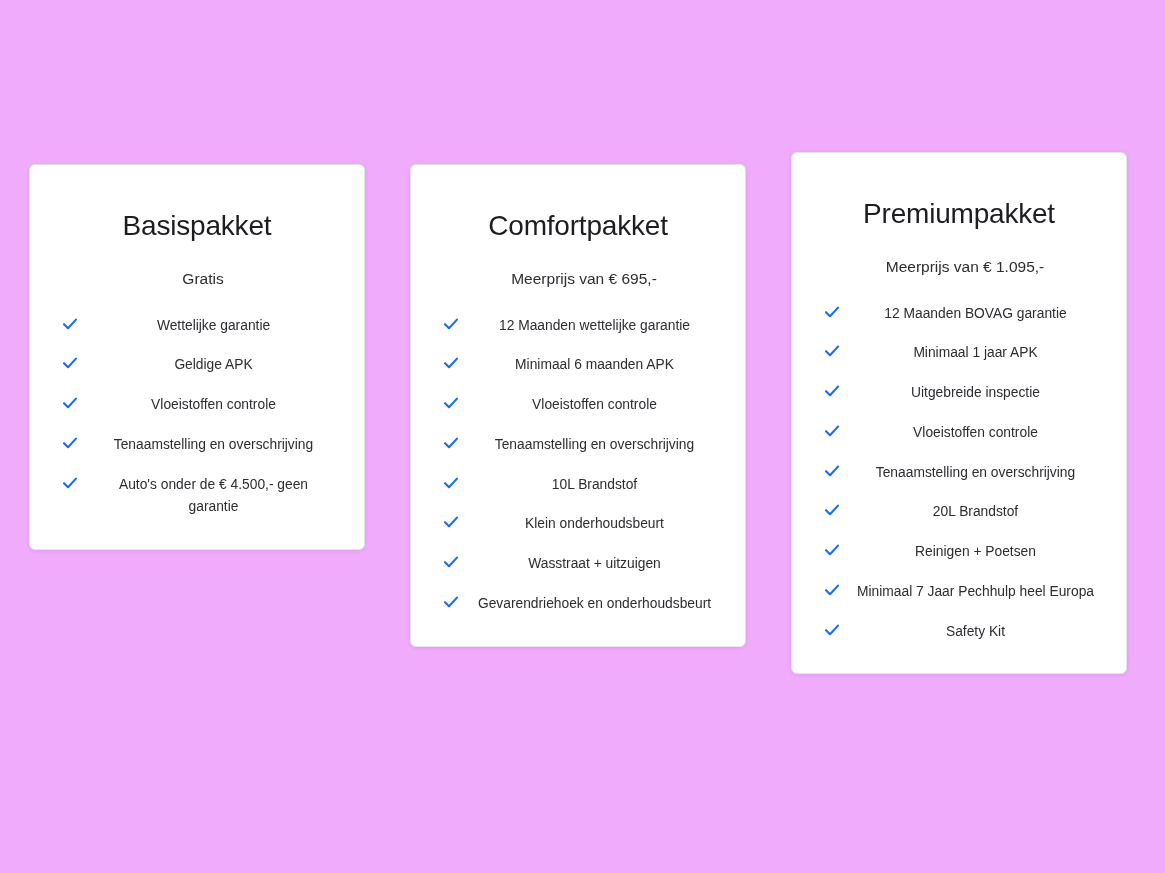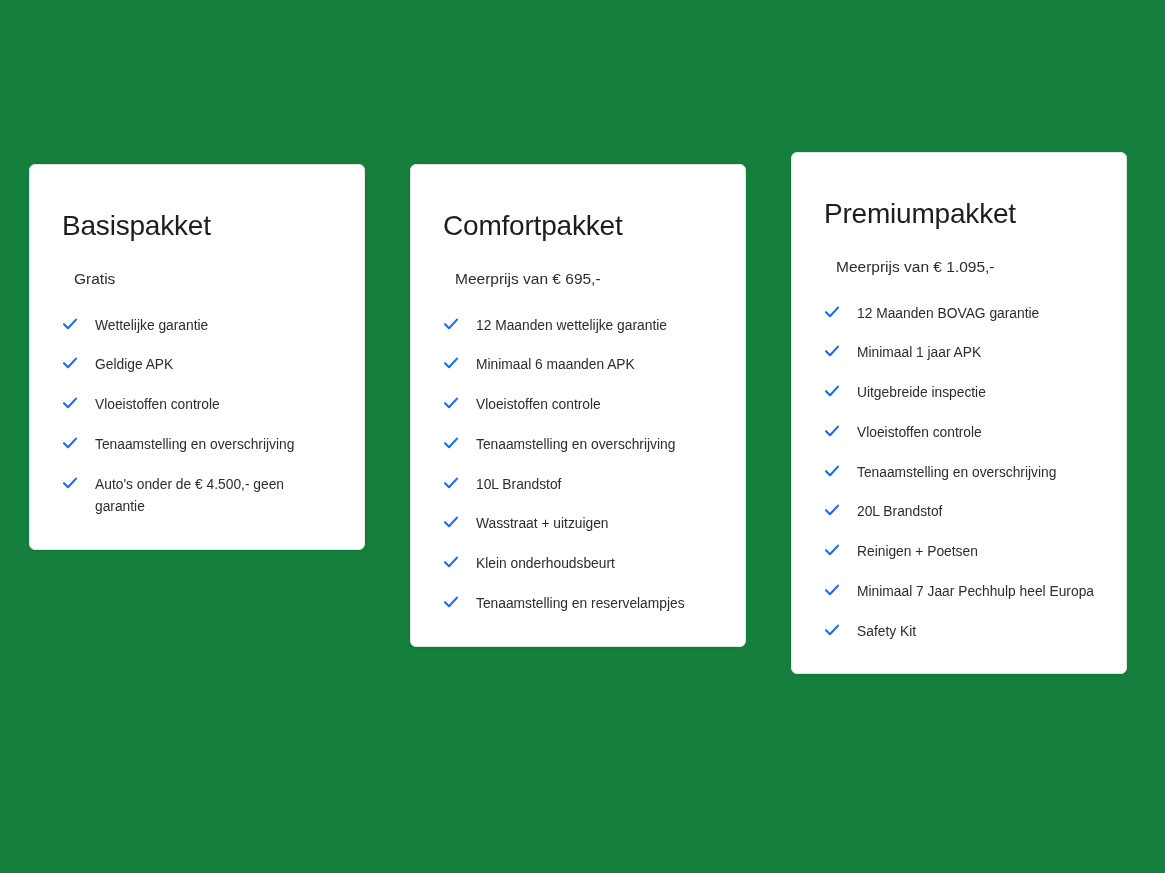--- a/index.html
+++ b/index.html
@@ -9,21 +9,22 @@
     width: 1165px;
     height: 873px;
     font-family: "Liberation Sans", sans-serif;
     -webkit-font-smoothing: antialiased;
   }
 
   #pricing-section {
     position: relative;
     width: 1165px;
     height: 873px;
-    background: #15803d;
+    background: #f0abfc;
+    text-align: center;
   }
 
   .pkg-card {
     position: absolute;
     background: #ffffff;
     border: 1px solid #e2e4e8;
     border-radius: 6px;
     box-shadow: 0 1px 4px rgba(0,0,0,0.08);
     box-sizing: border-box;
   }
@@ -181,37 +182,37 @@
               </svg>
           </span>
           <span class="feature-text">10L Brandstof</span>
         </li>
         <li class="feature-item">
           <span class="check-icon">
             <svg width="16" height="16" viewBox="0 0 16 16">
                 <path d="M2 8.2 L6 12.2 L14 3.6" fill="none" stroke="#1a6cf0" stroke-width="2.1" stroke-linecap="round" stroke-linejoin="round"></path>
               </svg>
           </span>
+          <span class="feature-text">Klein onderhoudsbeurt</span>
+        </li>
+        <li class="feature-item">
+          <span class="check-icon">
+            <svg width="16" height="16" viewBox="0 0 16 16">
+                <path d="M2 8.2 L6 12.2 L14 3.6" fill="none" stroke="#1a6cf0" stroke-width="2.1" stroke-linecap="round" stroke-linejoin="round"></path>
+              </svg>
+          </span>
           <span class="feature-text">Wasstraat + uitzuigen</span>
         </li>
         <li class="feature-item">
           <span class="check-icon">
             <svg width="16" height="16" viewBox="0 0 16 16">
                 <path d="M2 8.2 L6 12.2 L14 3.6" fill="none" stroke="#1a6cf0" stroke-width="2.1" stroke-linecap="round" stroke-linejoin="round"></path>
               </svg>
           </span>
-          <span class="feature-text">Klein onderhoudsbeurt</span>
-        </li>
-        <li class="feature-item">
-          <span class="check-icon">
-            <svg width="16" height="16" viewBox="0 0 16 16">
-                <path d="M2 8.2 L6 12.2 L14 3.6" fill="none" stroke="#1a6cf0" stroke-width="2.1" stroke-linecap="round" stroke-linejoin="round"></path>
-              </svg>
-          </span>
-          <span class="feature-text">Tenaamstelling en reservelampjes</span>
+          <span class="feature-text">Gevarendriehoek en onderhoudsbeurt</span>
         </li>
       </ul>
     </div>
   </div>
 
   <div class="pkg-card card-premium">
     <div class="card-inner">
       <h2 class="pkg-title">Premiumpakket</h2>
       <p class="pkg-price">Meerprijs van € 1.095,-</p>
       <ul class="feature-list">

